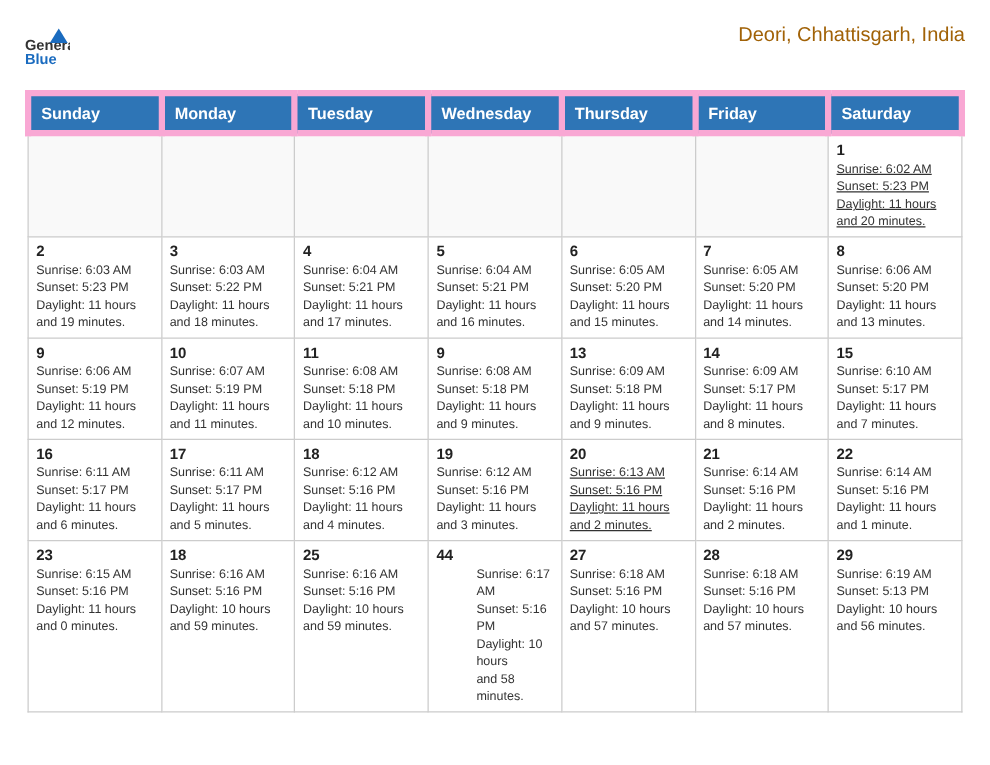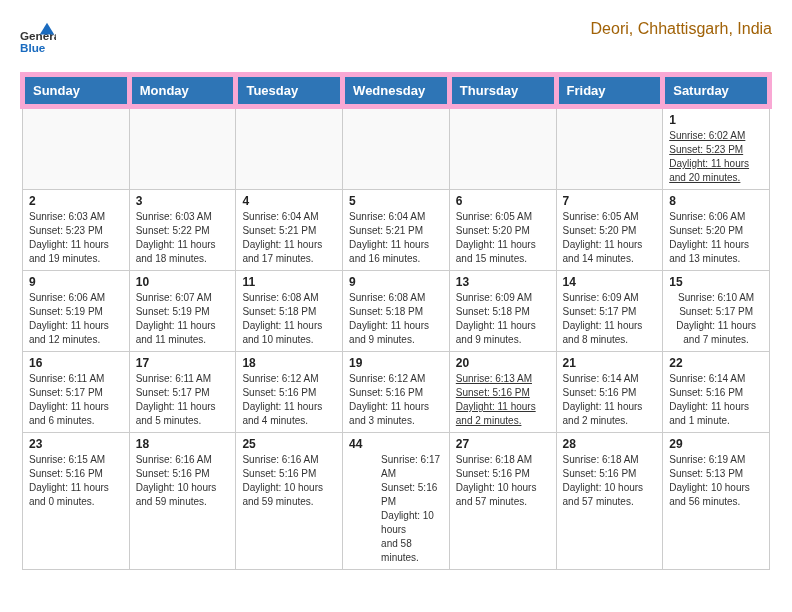--- a/index.html
+++ b/index.html
@@ -211,21 +211,21 @@
         </td>
         <td>
           <div class="day-number">14</div>
           <div class="day-info" style="white-space: pre-line;">Sunrise: 6:09 AM
 Sunset: 5:17 PM
 Daylight: 11 hours
 and 8 minutes.</div>
         </td>
         <td>
           <div class="day-number">15</div>
-          <div class="day-info" style="white-space: pre-line; text-align: center;">Sunrise: 6:10 AM
+          <div class="day-info" style="white-space: pre-line;">Sunrise: 6:10 AM
 Sunset: 5:17 PM
 Daylight: 11 hours
 and 7 minutes.</div>
         </td>
       </tr>
       <tr>
         <td>
           <div class="day-number">16</div>
           <div class="day-info" style="white-space: pre-line;">Sunrise: 6:11 AM
 Sunset: 5:17 PM

